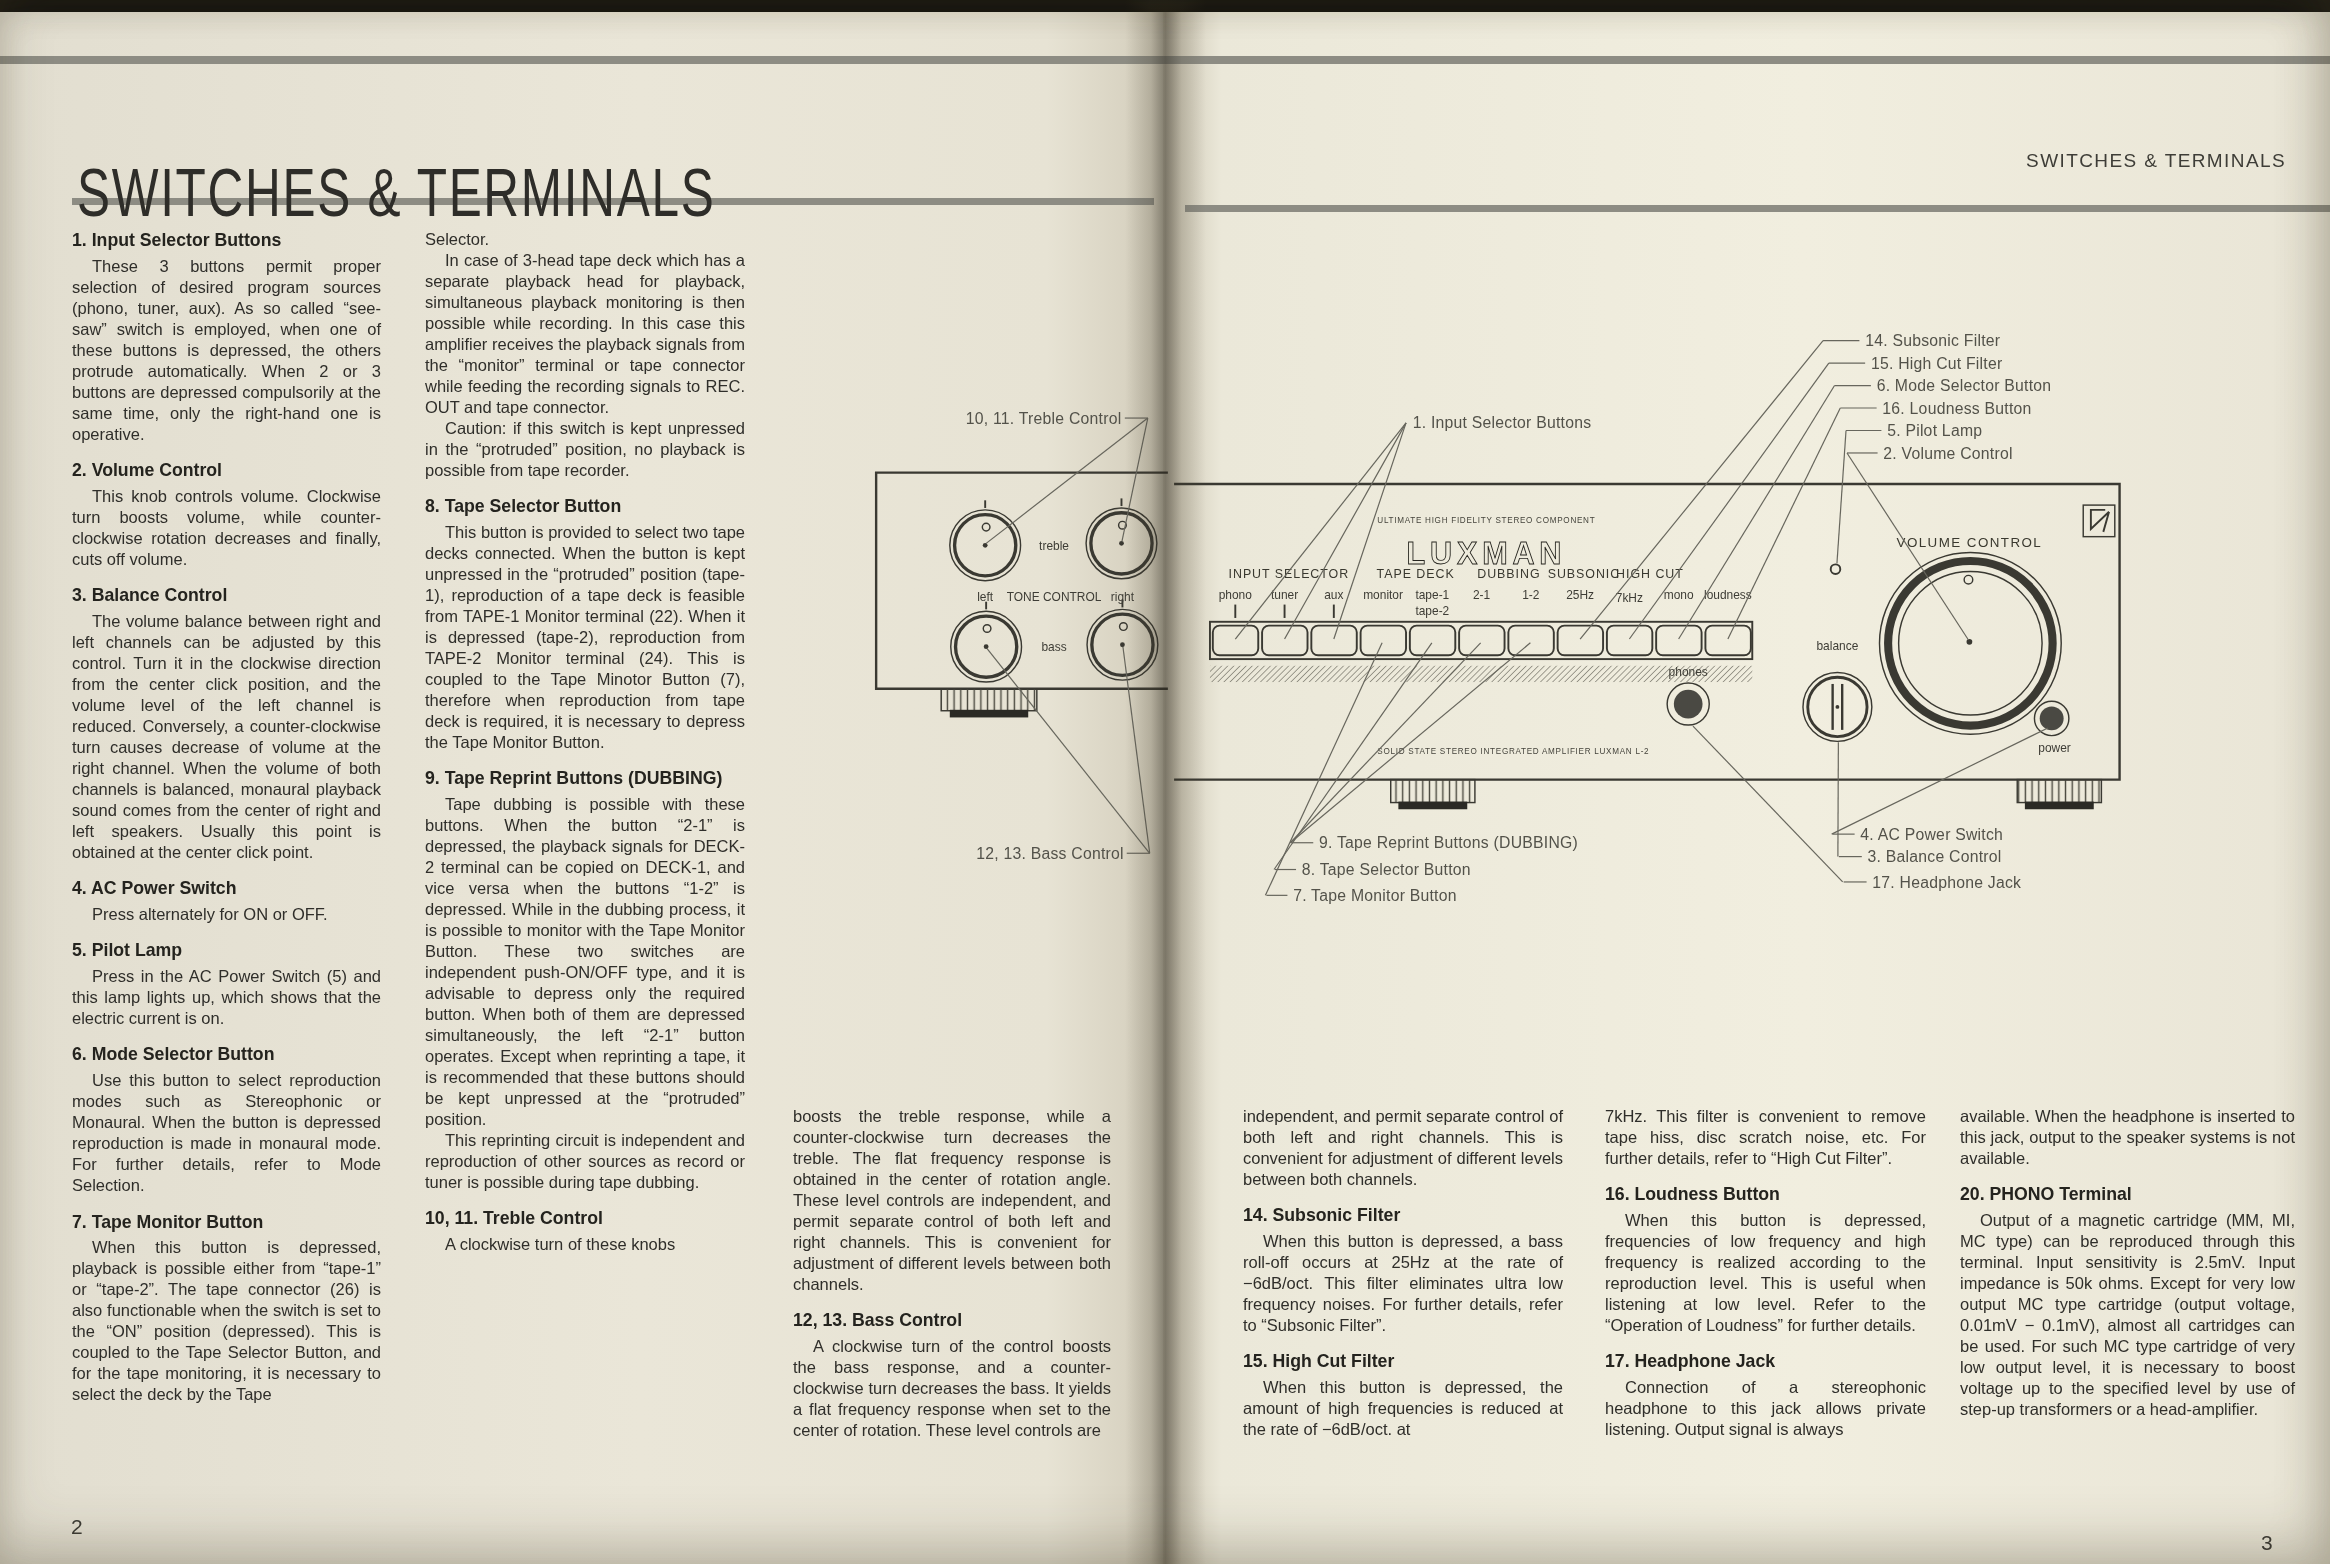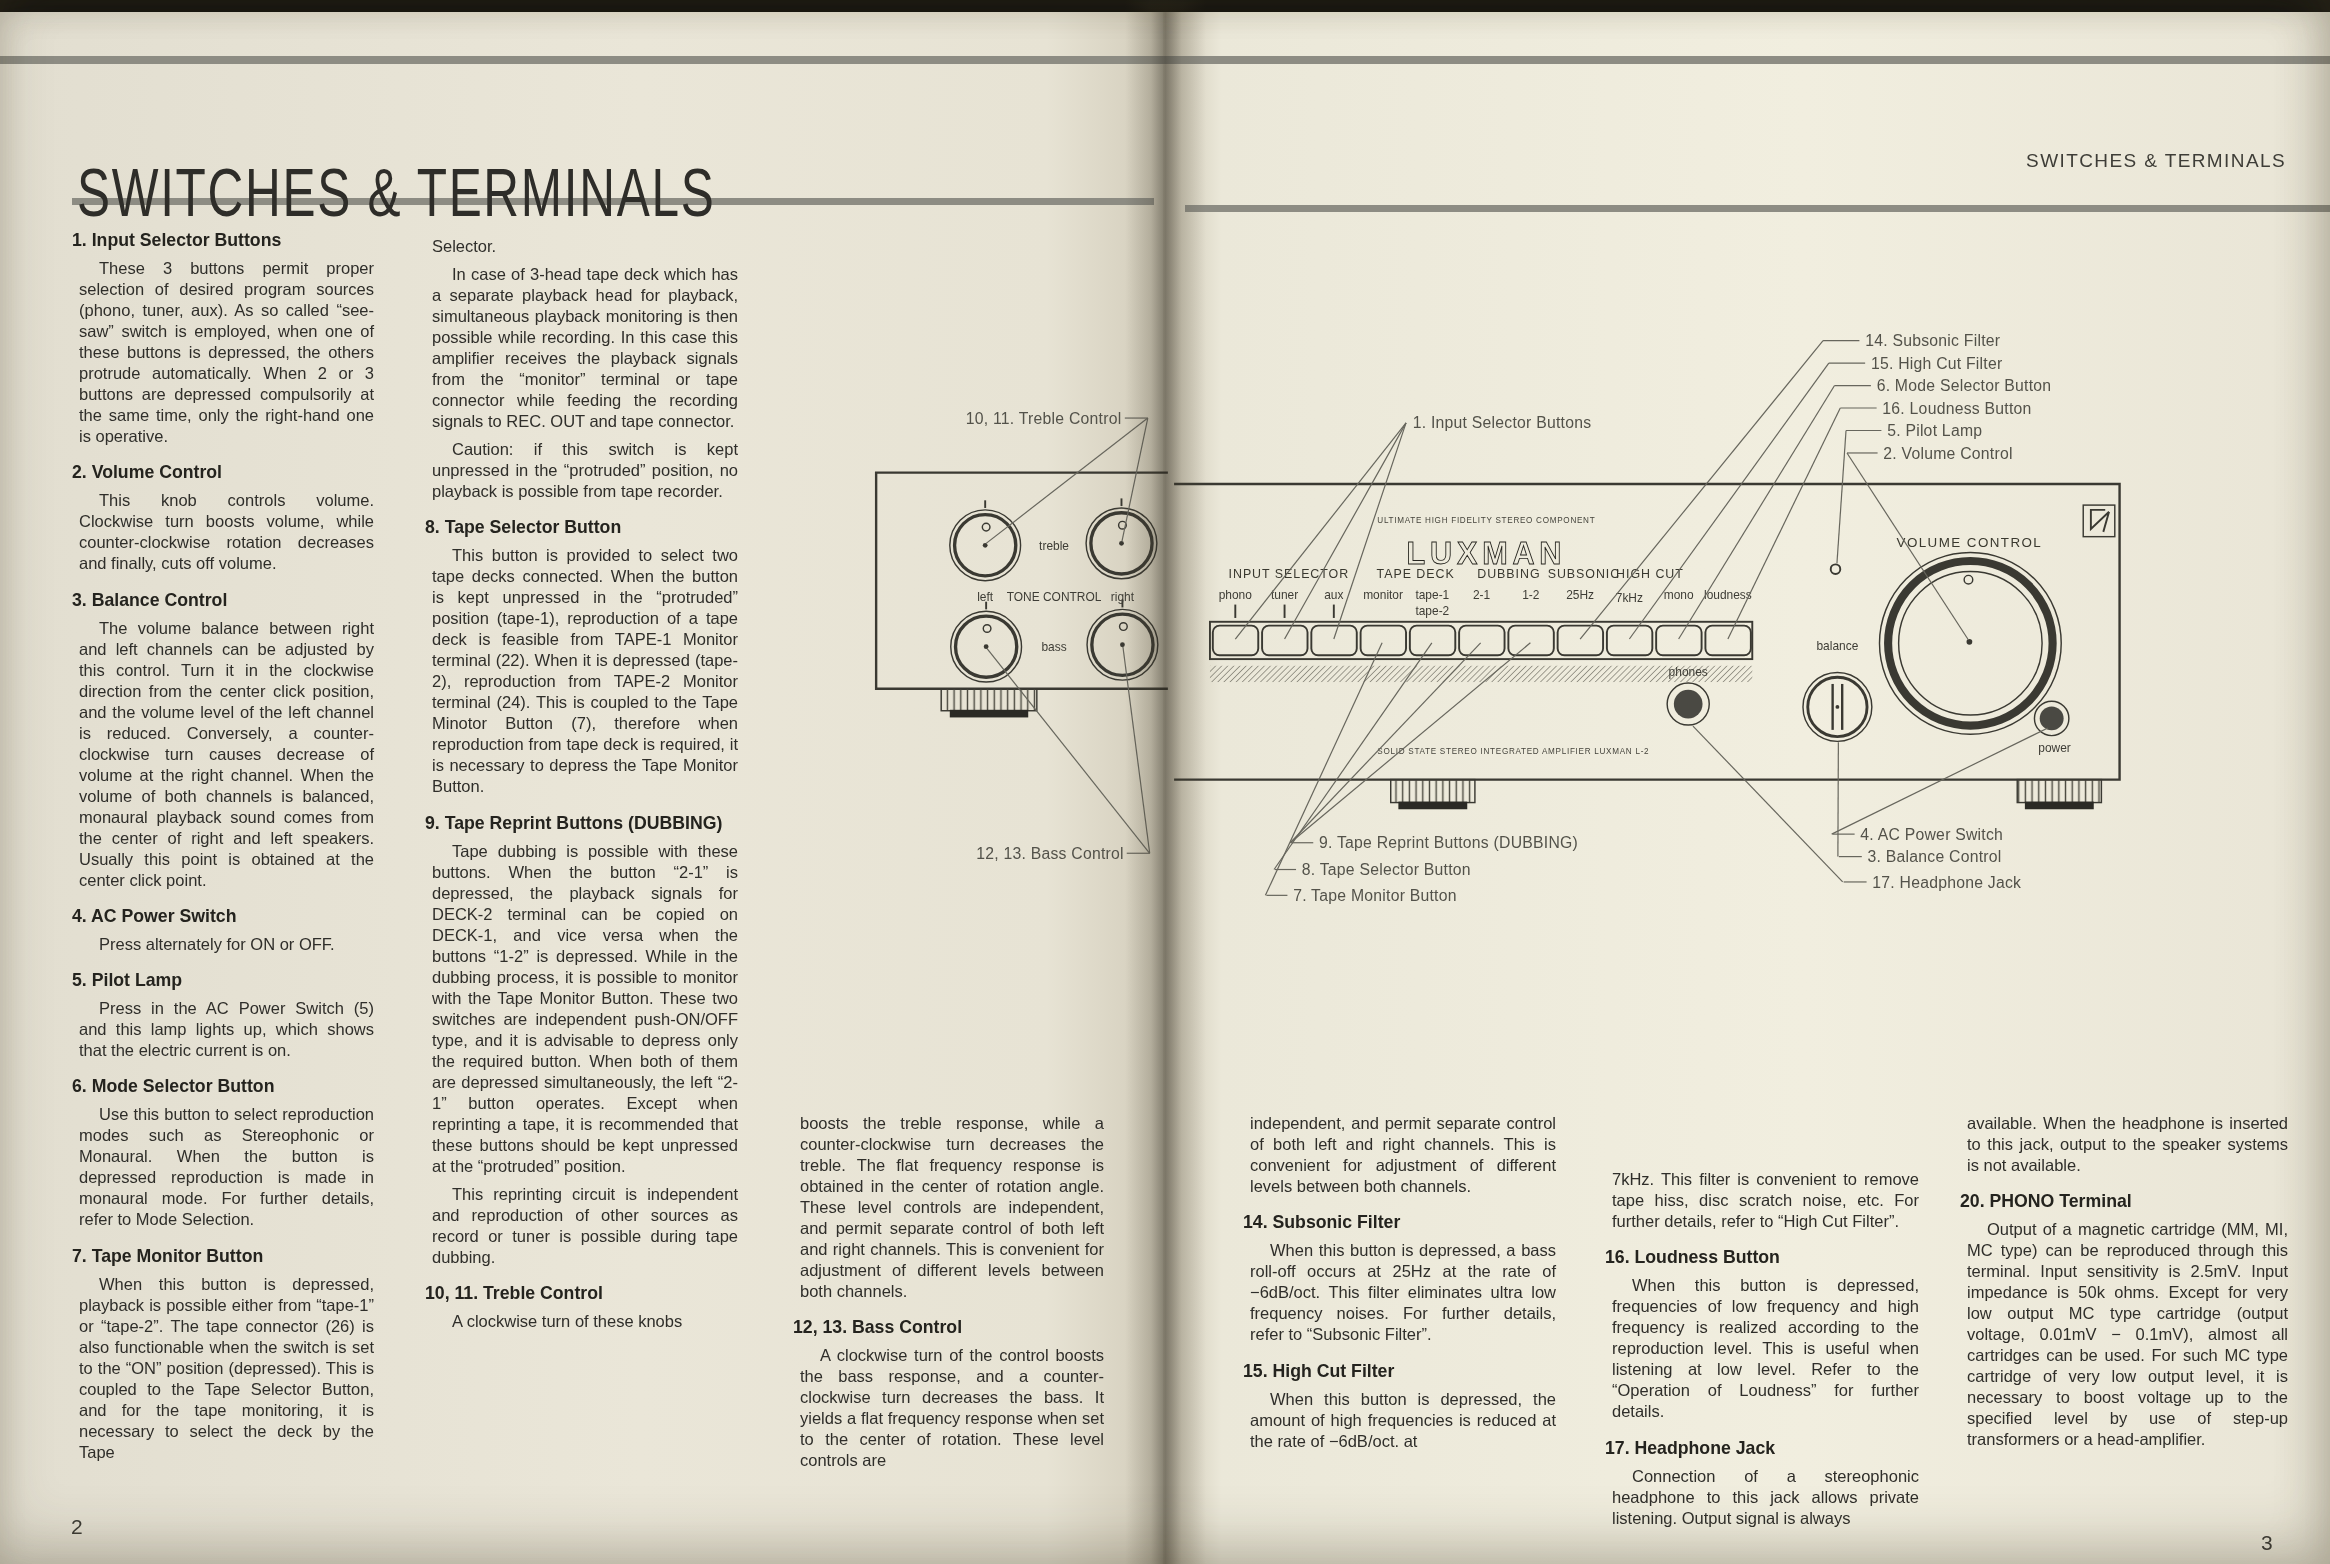--- a/index.html
+++ b/index.html
@@ -12,21 +12,21 @@
   .page-right{left:1163px;width:1167px;
      background:linear-gradient(to right,#c9c2af 0%,#ebe8d9 5%,#f1eedf 55%,#e9e5d6 100%)}
   .photo-edge{position:absolute;top:0;left:0;width:2330px;height:11.5px;background:#14130f}
   .rule{position:absolute;background:#8d8c83}
   .title{position:absolute;left:77px;top:115px;font-size:55px;font-weight:400;
          letter-spacing:1.9px;color:#2e2d29;transform:scaleX(.9) scaleY(1.25);
          transform-origin:left top;white-space:nowrap}
   .header-right{position:absolute;top:150px;left:1712px;width:574px;text-align:right;
          font-size:19px;letter-spacing:1.4px;color:#3e3d37}
   .textcol{position:absolute;color:#2f2e2a;font-size:16.5px;line-height:21px;text-align:justify}
-  .blk{margin:7px}
+  .blk{margin:0}
   .blk.h{font-weight:700;font-size:17.7px;line-height:22px;margin:14.3px 0 4.8px;
          text-align:left;color:#24231e}
   .blk.h:first-child{margin-top:0}
   .blk.p{text-indent:20px}
   .blk.pc{text-indent:0}
   .pagenum{position:absolute;font-size:21px;color:#3b3a34}
   svg.diagram{position:absolute;left:0;top:0;pointer-events:none}
   .dev{stroke:#3a3932;fill:none}
   .cline{stroke:#67665d;stroke-width:2.5;fill:none}
   .co{fill:#53524a;font-size:33px;letter-spacing:.5px}
@@ -92,21 +92,21 @@
       <div class="blk h">12, 13. Bass Control</div>
       <div class="blk p">A clockwise turn of the control boosts the bass response, and a counter-clockwise turn decreases the bass. It yields a flat frequency response when set to the center of rotation. These level controls are</div>
     </div>
   <div class="textcol" style="left:1243px;top:1106px;width:320px">
       <div class="blk pc">independent, and permit separate control of both left and right channels. This is convenient for adjustment of different levels between both channels.</div>
       <div class="blk h">14. Subsonic Filter</div>
       <div class="blk p">When this button is depressed, a bass roll-off occurs at 25Hz at the rate of −6dB/oct. This filter eliminates ultra low frequency noises. For further details, refer to “Subsonic Filter”.</div>
       <div class="blk h">15. High Cut Filter</div>
       <div class="blk p">When this button is depressed, the amount of high frequencies is reduced at the rate of −6dB/oct. at</div>
     </div>
-  <div class="textcol" style="left:1605px;top:1162px;width:321px">
+  <div class="textcol" style="left:1605px;top:1106px;width:321px">
       <div class="blk pc">7kHz. This filter is convenient to remove tape hiss, disc scratch noise, etc. For further details, refer to “High Cut Filter”.</div>
       <div class="blk h">16. Loudness Button</div>
       <div class="blk p">When this button is depressed, frequencies of low frequency and high frequency is realized according to the reproduction level. This is useful when listening at low level. Refer to the “Operation of Loudness” for further details.</div>
       <div class="blk h">17. Headphone Jack</div>
       <div class="blk p">Connection of a stereophonic headphone to this jack allows private listening. Output signal is always</div>
     </div>
   <div class="textcol" style="left:1960px;top:1106px;width:335px">
       <div class="blk pc">available. When the headphone is inserted to this jack, output to the speaker systems is not available.</div>
       <div class="blk h">20. PHONO Terminal</div>
       <div class="blk p">Output of a magnetic cartridge (MM, MI, MC type) can be reproduced through this terminal. Input sensitivity is 2.5mV. Input impedance is 50k ohms. Except for very low output MC type cartridge (output voltage, 0.01mV − 0.1mV), almost all cartridges can be used. For such MC type cartridge of very low output level, it is necessary to boost voltage up to the specified level by use of step-up transformers or a head-amplifier.</div>

